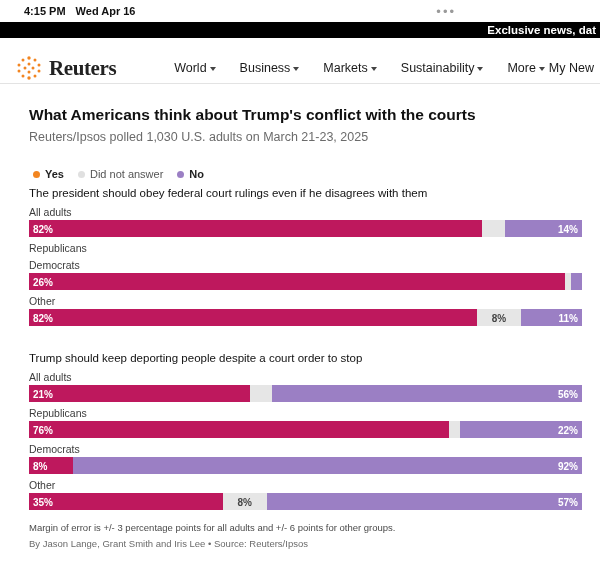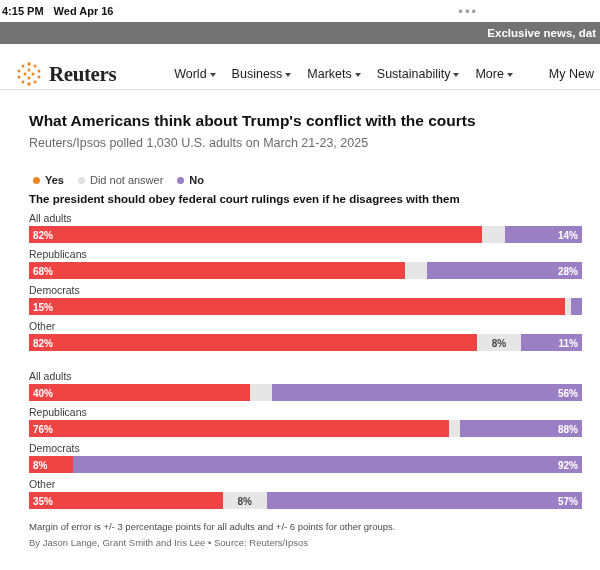--- a/index.html
+++ b/index.html
@@ -8,39 +8,39 @@
     width: 600px; height: 570px;
     background: #ffffff;
     font-family: "Liberation Sans", sans-serif;
     overflow: hidden;
   }
   
   .statusbar {
     height: 22px;
     display: flex;
     align-items: center;
-    padding: 0 2px;
+    padding: 0 24px;
     font-size: 11px;
     color: #111;
     background: #ffffff;
   }
   .statusbar .time { font-weight: 600; }
   .statusbar .date { margin-left: 10px; font-weight: 600; }
   .statusbar .dots {
     margin-left: auto;
     margin-right: 120px;
     letter-spacing: 2px;
     color: #9a9a9a;
     font-size: 13px;
   }
   
   .banner {
-    background: #737373;
+    background: #000000;
     color: #fff;
-    height: 22px;
+    height: 16px;
     display: flex;
     align-items: center;
     justify-content: flex-end;
     padding-right: 4px;
     font-size: 11.5px;
     font-weight: bold;
     overflow: hidden;
     white-space: nowrap;
   }
   
@@ -57,21 +57,21 @@
   .logo-text {
     font-size: 21px;
     font-weight: bold;
     color: #222;
     letter-spacing: -0.4px;
     font-family: "Liberation Serif", serif;
   }
   .nav-links {
     display: flex;
     align-items: center;
-    gap: 16px;
+    gap: 24px;
     margin-left: 58px;
     font-size: 12.5px;
     color: #1a1a1a;
   }
   .nav-link { display:flex; align-items:center; gap:3px; white-space:nowrap; }
   .caret {
     display:inline-block;
     width: 0; height: 0;
     border-left: 3.5px solid transparent;
     border-right: 3.5px solid transparent;
@@ -108,39 +108,39 @@
     gap: 14px;
     margin: 8px 0 1px 4px;
     font-size: 11px;
     color: #555;
   }
   .legend-item { display:flex; align-items:center; gap:5px; }
   .legend-dot { width: 7px; height: 7px; border-radius: 50%; display:inline-block; }
   .legend-label-dark { color: #222; font-weight: 600; }
   .section-head {
     font-size: 11.5px;
-    font-weight: bold;
+    font-weight: normal;
     color: #111;
     margin: 7px 0 7px 0;
   }
   .group { margin-bottom: 5px; }
   .group-label {
     font-size: 10.5px;
     color: #3b3b3b;
     margin-bottom: 2px;
   }
   .bar-row {
     position: relative;
     display: flex;
     height: 17px;
     width: 100%;
     overflow: hidden;
   }
   .seg { height: 100%; position: relative; }
-  .seg-yes { background: #ef4444; }
+  .seg-yes { background: #be185d; }
   .seg-na  { background: #e6e6e6; }
   .seg-no  { background: #9b7fc4; }
   .seg-label {
     position: absolute;
     top: 50%;
     transform: translateY(-50%);
     font-size: 10px;
     font-weight: bold;
     white-space: nowrap;
   }
@@ -253,38 +253,27 @@
             <span class="seg-label"></span>
           </div>
         <div class="seg seg-no" style="width:14%">
             <span class="seg-label">14%</span>
           </div>
       </div>
     </div>
 
     <div class="group">
       <div class="group-label">Republicans</div>
-      <div class="bar-row">
-        <div class="seg seg-yes" style="width:68%">
-            <span class="seg-label">68%</span>
-          </div>
-        <div class="seg seg-na" style="width:4%">
-            <span class="seg-label"></span>
-          </div>
-        <div class="seg seg-no" style="width:28%">
-            <span class="seg-label">28%</span>
-          </div>
-      </div>
     </div>
 
     <div class="group">
       <div class="group-label">Democrats</div>
       <div class="bar-row">
         <div class="seg seg-yes" style="width:97%">
-            <span class="seg-label">15%</span>
+            <span class="seg-label">26%</span>
           </div>
         <div class="seg seg-na" style="width:1%">
             <span class="seg-label"></span>
           </div>
         <div class="seg seg-no" style="width:2%">
             <span class="seg-label"></span>
           </div>
       </div>
     </div>
 
@@ -300,47 +289,48 @@
         <div class="seg seg-no" style="width:11%">
             <span class="seg-label">11%</span>
           </div>
       </div>
     </div>
   </div>
 
   <div class="section-gap"></div>
 
   <div>
+    <div class="section-head">Trump should keep deporting people despite a court order to stop</div>
 
     <div class="group">
       <div class="group-label">All adults</div>
       <div class="bar-row">
         <div class="seg seg-yes" style="width:40%">
-            <span class="seg-label">40%</span>
+            <span class="seg-label">21%</span>
           </div>
         <div class="seg seg-na" style="width:4%">
             <span class="seg-label"></span>
           </div>
         <div class="seg seg-no" style="width:56%">
             <span class="seg-label">56%</span>
           </div>
       </div>
     </div>
 
     <div class="group">
       <div class="group-label">Republicans</div>
       <div class="bar-row">
         <div class="seg seg-yes" style="width:76%">
             <span class="seg-label">76%</span>
           </div>
         <div class="seg seg-na" style="width:2%">
             <span class="seg-label"></span>
           </div>
         <div class="seg seg-no" style="width:22%">
-            <span class="seg-label">88%</span>
+            <span class="seg-label">22%</span>
           </div>
       </div>
     </div>
 
     <div class="group">
       <div class="group-label">Democrats</div>
       <div class="bar-row">
         <div class="seg seg-yes" style="width:8%">
             <span class="seg-label">8%</span>
           </div>

